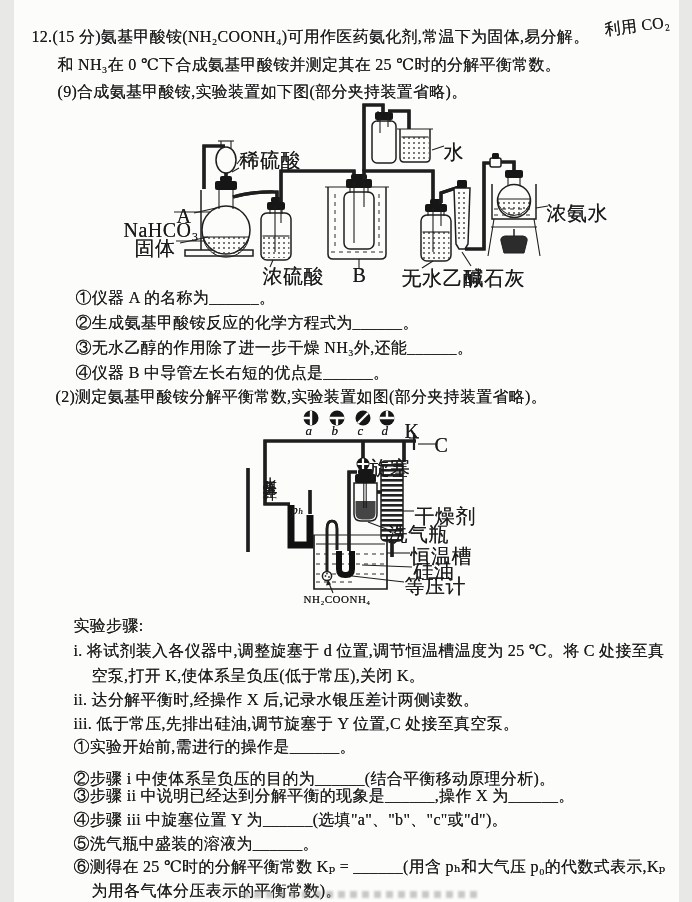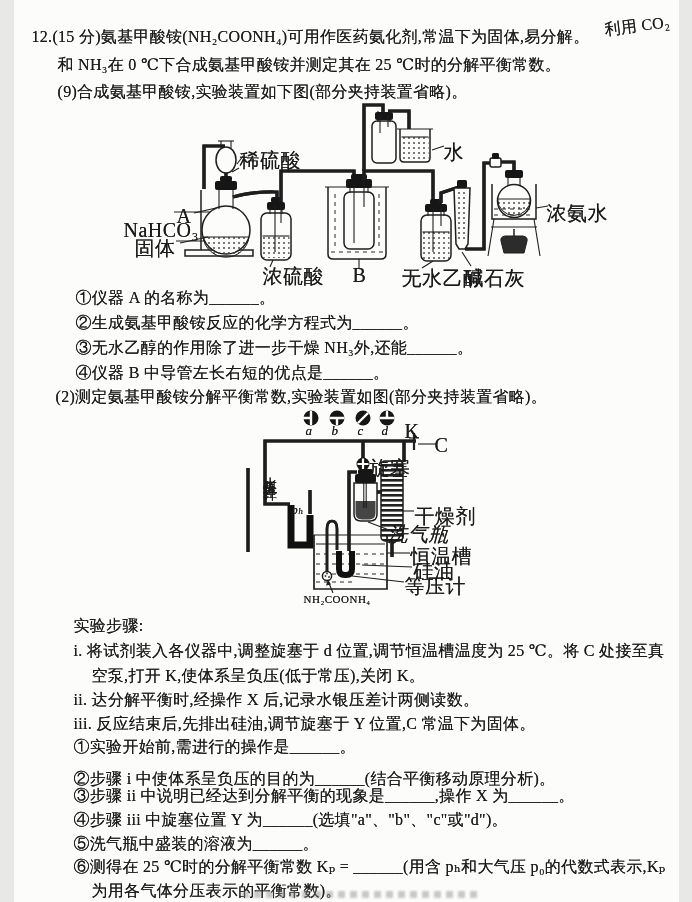--- a/index.html
+++ b/index.html
@@ -299,31 +299,31 @@
   <span class="lbl small ital" style="left:292px;top:423px;">a</span>
   <span class="lbl small ital" style="left:318px;top:423px;">b</span>
   <span class="lbl small ital" style="left:344px;top:423px;">c</span>
   <span class="lbl small ital" style="left:368px;top:423px;">d</span>
   <span class="lbl" style="left:391px;top:420px;">K</span>
   <span class="lbl" style="left:421px;top:434px;">C</span>
   <span class="lbl" style="left:356px;top:455px;">旋塞</span>
   <span class="lbl vtext" style="left:249px;top:466px;height:92px;font-size:14px;">水银压差计</span>
   <span class="lbl ital" style="left:278px;top:502px;font-size:12.5px;">pₕ</span>
   <span class="lbl" style="left:401px;top:503px;">干燥剂</span>
-  <span class="lbl" style="left:374px;top:521px;font-style:italic;">洗气瓶</span>
+  <span class="lbl" style="left:374px;top:521px;">洗气瓶</span>
   <span class="lbl" style="left:397px;top:543px;">恒温槽</span>
   <span class="lbl" style="left:400px;top:558px;">硅油</span>
   <span class="lbl" style="left:391px;top:573px;">等压计</span>
   <span class="lbl" style="left:290px;top:593px;font-size:11px;">NH₂COONH₄</span>
 
   <div class="ln" style="left:60px;top:616px;">实验步骤:</div>
   <div class="ln" style="left:60px;top:641px;">i. 将试剂装入各仪器中,调整旋塞于 d 位置,调节恒温槽温度为 25 ℃。将 C 处接至真</div>
   <div class="ln" style="left:60px;top:690px;">ii. 达分解平衡时,经操作 X 后,记录水银压差计两侧读数。</div>
   <div class="ln" style="left:78px;top:666px;">空泵,打开 K,使体系呈负压(低于常压),关闭 K。</div>
-  <div class="ln" style="left:60px;top:714px;">iii. 反应结束后,先排出硅油,调节旋塞于 Y 位置,C 常温下为固体。</div>
+  <div class="ln" style="left:60px;top:714px;">iii. 低于常压,先排出硅油,调节旋塞于 Y 位置,C 处接至真空泵。</div>
 
   <div class="ln" style="left:60px;top:737px;">①实验开始前,需进行的操作是______。</div>
   <div class="ln" style="left:60px;top:761px;margin-top:8px;">②步骤 i 中使体系呈负压的目的为______(结合平衡移动原理分析)。</div>
   <div class="ln" style="left:60px;top:786px;">③步骤 ii 中说明已经达到分解平衡的现象是______,操作 X 为______。</div>
   <div class="ln" style="left:60px;top:810px;">④步骤 iii 中旋塞位置 Y 为______(选填"a"、"b"、"c"或"d")。</div>
   <div class="ln" style="left:60px;top:834px;">⑤洗气瓶中盛装的溶液为______。</div>
   <div class="ln" style="left:60px;top:857px;">⑥测得在 25 ℃时的分解平衡常数 Kₚ = ______(用含 pₕ和大气压 p₀的代数式表示,Kₚ</div>
   <div class="ln" style="left:78px;top:881px;">为用各气体分压表示的平衡常数)。</div>
 
   <div class="smudge"></div>

